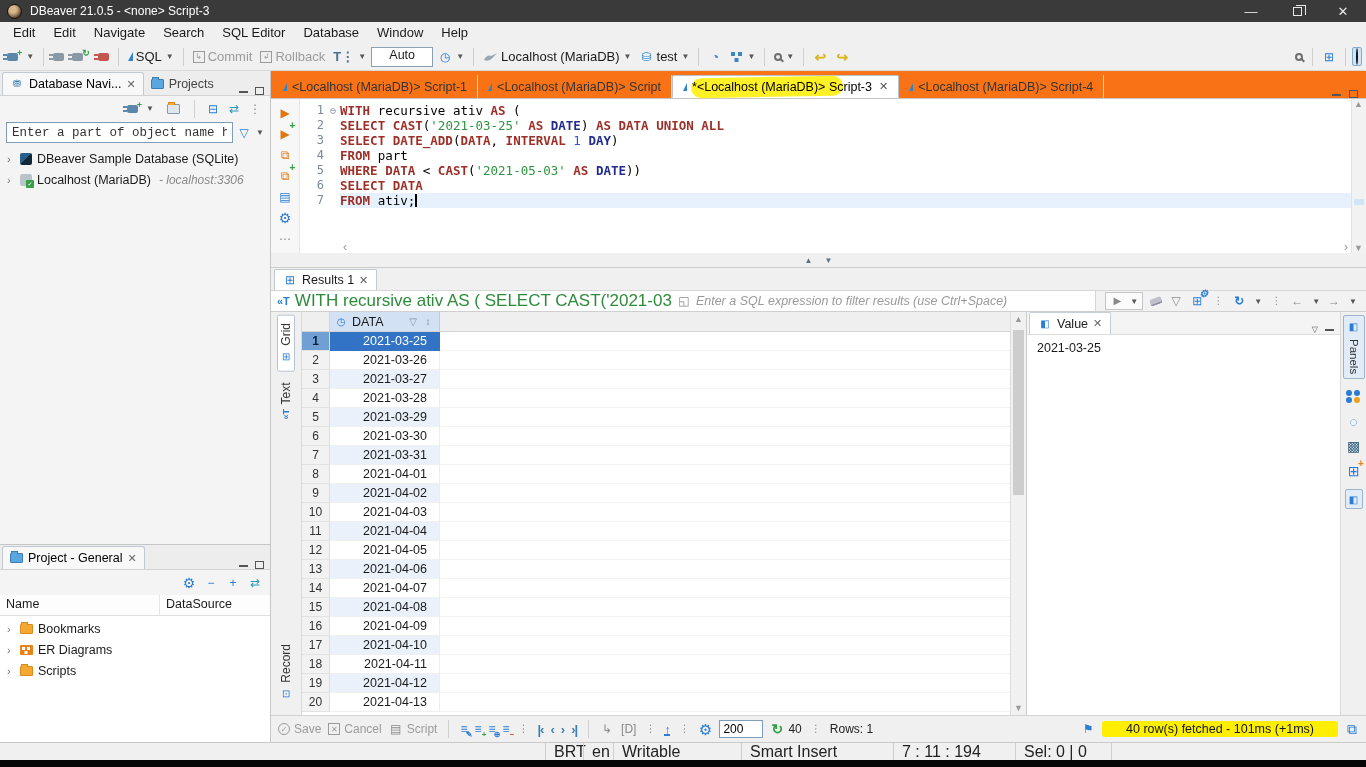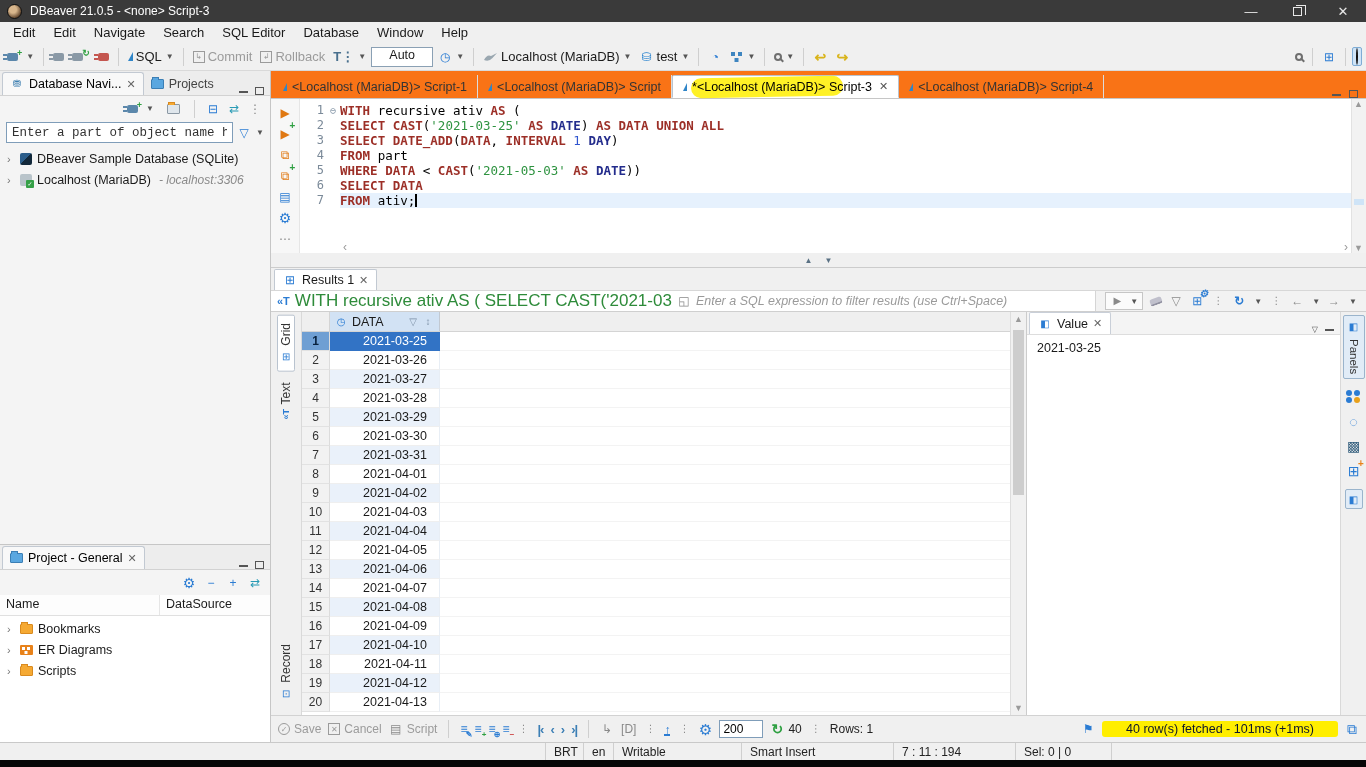--- a/index.html
+++ b/index.html
@@ -158,21 +158,21 @@
   .rtb-item{display:flex;align-items:center;gap:4px;white-space:nowrap}
   .circ{width:12px;height:12px;border:1px solid #9b9b9b;border-radius:50%;display:inline-flex;align-items:center;justify-content:center;font-size:8px;color:#9b9b9b}
   .boxx{width:12px;height:12px;border:1px solid #9b9b9b;display:inline-flex;align-items:center;justify-content:center;font-size:8px;color:#9b9b9b}
   .stacki{position:relative;color:#2b7cd3;font-size:12px}
   .stacki em{position:absolute;right:-5px;bottom:-3px;font-size:8px;font-style:normal;font-weight:bold}
   .navg{color:#3c7fb5;font-weight:bold;font-size:13px;letter-spacing:-1px}
   .fetch-inp{width:44px;height:18px;border:1px solid #7f9db9;font-size:12px;padding:0 3px;font-family:inherit}
   .ylw{background:#ffee00;padding:1px 24px;border-radius:3px;color:#0f172a;font-size:12.5px}
   .exp-up{position:relative;color:#2b7cd3;font-weight:bold;border-bottom:2px solid #2b7cd3;height:13px}
   
-  .statusbar{height:18px;flex:0 0 18px;display:flex;align-items:stretch;background:#f0f0f0;border-top:1px solid #c9c9c9;font-size:12px;color:#222}
+  .statusbar{height:18px;flex:0 0 18px;display:flex;align-items:stretch;background:#f0f0f0;border-top:1px solid #c9c9c9;font-size:16px;color:#222}
   .sb-spacer{width:545px;flex:0 0 545px}
   .sb-cell{display:flex;align-items:center;padding:0 8px;border-left:1px solid #cfcfcf}
   .blackstrip{height:7px;flex:0 0 7px;background:#060606}
 </style>
 </head>
 <body>
 
 <div class="app">
 
   <div class="titlebar">

